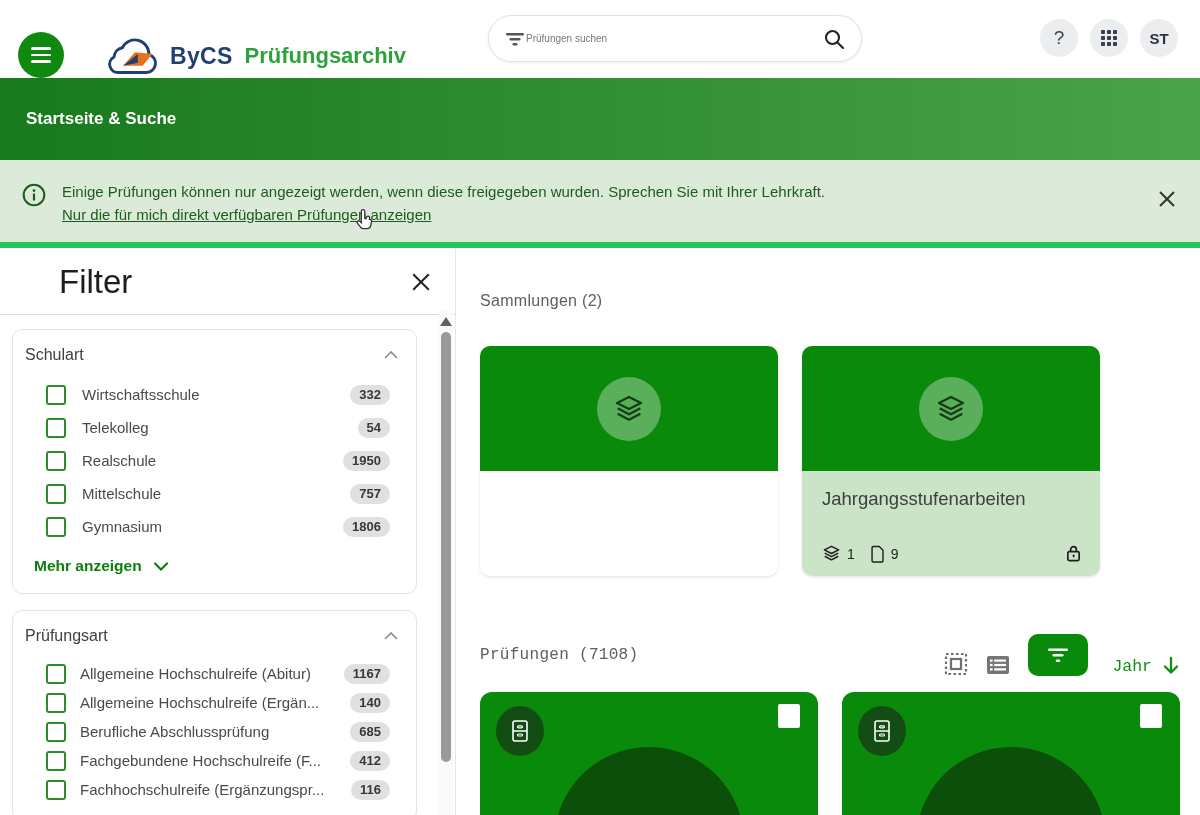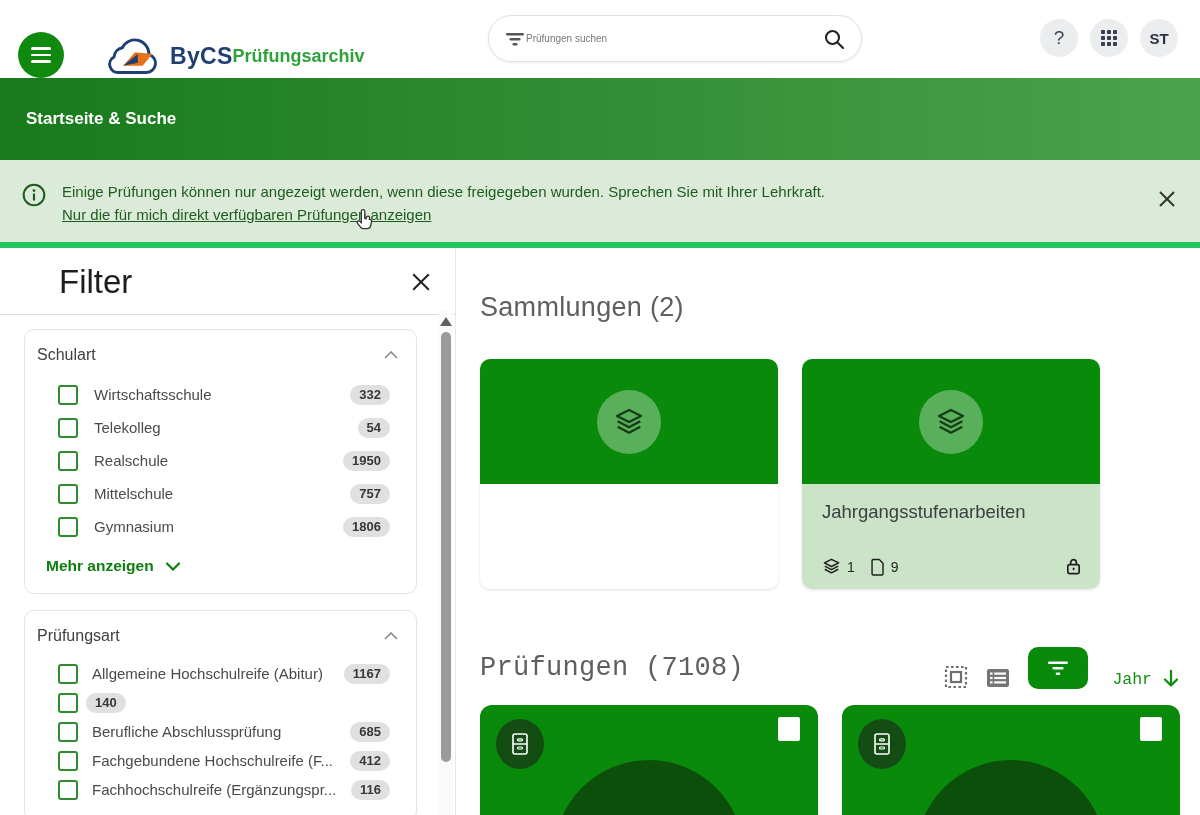--- a/index.html
+++ b/index.html
@@ -8,21 +8,21 @@
 
   
   .app-header { position:relative; height:78px; background:#fff;
                 display:flex; align-items:flex-end; }
   .menu-btn { width:46px; height:46px; border-radius:50%; background:#0f8a0f;
               border:none; margin-left:18px; cursor:pointer;
               display:flex; flex-direction:column; align-items:center; justify-content:center; gap:4px; }
   .menu-btn span { width:20px; height:2.6px; background:#fff; border-radius:2px; }
   .logo-wrap { display:flex; align-items:center; margin-left:36px; cursor:pointer; }
   .logo-bycs { font-size:23px; font-weight:800; color:#203f73; margin-left:8px; letter-spacing:.3px; }
-  .logo-app  { font-size:18px; font-weight:700; color:#2ea23a; margin-left:0; }
+  .logo-app  { font-size:22px; font-weight:700; color:#2ea23a; margin-left:12px; }
 
   .search-bar { position:absolute; left:488px; top:15px; width:374px; height:47px;
                 border:1px solid #e2e2e2; border-radius:24px; background:#fff;
                 box-shadow:0 1px 3px rgba(0,0,0,.07);
                 display:flex; align-items:center; padding:0 16px; }
   .search-bar input { flex:1; border:none; outline:none; font-size:10px; color:#333;
                       margin-left:1px; font-family:inherit; }
   .search-bar input::placeholder { color:#777; }
   .icon-btn { background:none; border:none; cursor:pointer; display:flex; align-items:center; }
 
@@ -49,21 +49,21 @@
   
   .content { display:flex; height:585px; }
 
   
   .filter-panel { position:relative; width:456px; border-right:1px solid #e7e7e7; background:#fff; }
   .filter-head { display:flex; align-items:center; justify-content:space-between;
                  padding:15px 24px 13px 24px; border-bottom:1px solid #dcdcdc; }
   .filter-head h2 { font-size:33px; font-weight:400; color:#1d1d1d;margin-left:35px; }
   .filter-scroll { padding:14px 12px 0 12px; height:508px; overflow:hidden; }
   .fsec { border:1px solid #e4e4e4; border-radius:10px; padding:14px 0 16px 0;
-          margin:0 26px 16px 12px; }
+          margin:0 26px 16px 0; }
   .fsec-head { display:flex; align-items:center; justify-content:space-between;
                padding:2px 18px 14px 12px; cursor:pointer; }
   .fsec-head .lbl { font-size:16px; color:#3f3f3f; }
   .frow { display:flex; align-items:center; padding:0 26px 0 33px; height:33px; cursor:pointer; }
   .frow.tight { height:29px; }
   .cb { width:20px; height:20px; border:2px solid #2e8b2e; border-radius:3px; background:#fff;
         flex:0 0 auto; cursor:pointer; }
   .flabel { font-size:15px; color:#4a4a4a; margin-left:16px; flex:1;
             white-space:nowrap; overflow:hidden; }
   .frow.tight .flabel { margin-left:14px; }
@@ -73,21 +73,21 @@
                color:#0c800f; font-size:15.5px; font-weight:700; cursor:pointer; text-decoration:none; }
 
   
   .fscrollbar { position:absolute; top:63px; right:2px; width:14px; height:522px; background:#fafafa; }
   .sb-up { width:0; height:0; border-left:6px solid transparent; border-right:6px solid transparent;
            border-bottom:9px solid #606060; margin:6px auto 6px auto; }
   .sb-thumb { width:10px; margin:0 auto; height:430px; background:#9a9a9a; border-radius:6px; cursor:grab; }
 
   
   .main-col { flex:1; padding:44px 0 0 24px; }
-  .sec-heading { font-size:27px; font-weight:500; color:#5c6063; letter-spacing:.3px; }
+  .sec-heading { font-size:16px; font-weight:500; color:#5c6063; letter-spacing:.3px; }
 
   .cards-row { display:flex; gap:24px; margin-top:36px; }
   .ccard { width:298px; height:230px; border-radius:10px; overflow:hidden; cursor:pointer;
            box-shadow:0 1px 3px rgba(0,0,0,.12); }
   .cc-top { height:125px; background:#0a8a0a; display:flex; align-items:center; justify-content:center; }
   .cc-circle { width:64px; height:64px; border-radius:50%; background:rgba(255,255,255,.33);
                display:flex; align-items:center; justify-content:center; }
   .cc-bottom { height:105px; background:#cbe4c7; position:relative; padding:17px 20px; }
   .cc-title { font-size:18.5px; color:#3c4043; }
   .cc-footer { position:absolute; left:20px; right:18px; bottom:13px;
@@ -261,20 +261,21 @@
             <polyline points="1,7 7,1 13,7" fill="none" stroke="#8a8a8a" stroke-width="1.6"></polyline>
           </svg>
         </div>
         <label class="frow tight">
           <span class="cb"></span>
           <span class="flabel">Allgemeine Hochschulreife (Abitur)</span>
           <span class="badge">1167</span>
         </label>
         <label class="frow tight">
           <span class="cb"></span>
+          <span class="flabel">Allgemeine Hochschulreife (Ergän...</span>
           <span class="badge">140</span>
         </label>
         <label class="frow tight">
           <span class="cb"></span>
           <span class="flabel">Berufliche Abschlussprüfung</span>
           <span class="badge">685</span>
         </label>
         <label class="frow tight">
           <span class="cb"></span>
           <span class="flabel">Fachgebundene Hochschulreife (F...</span>

